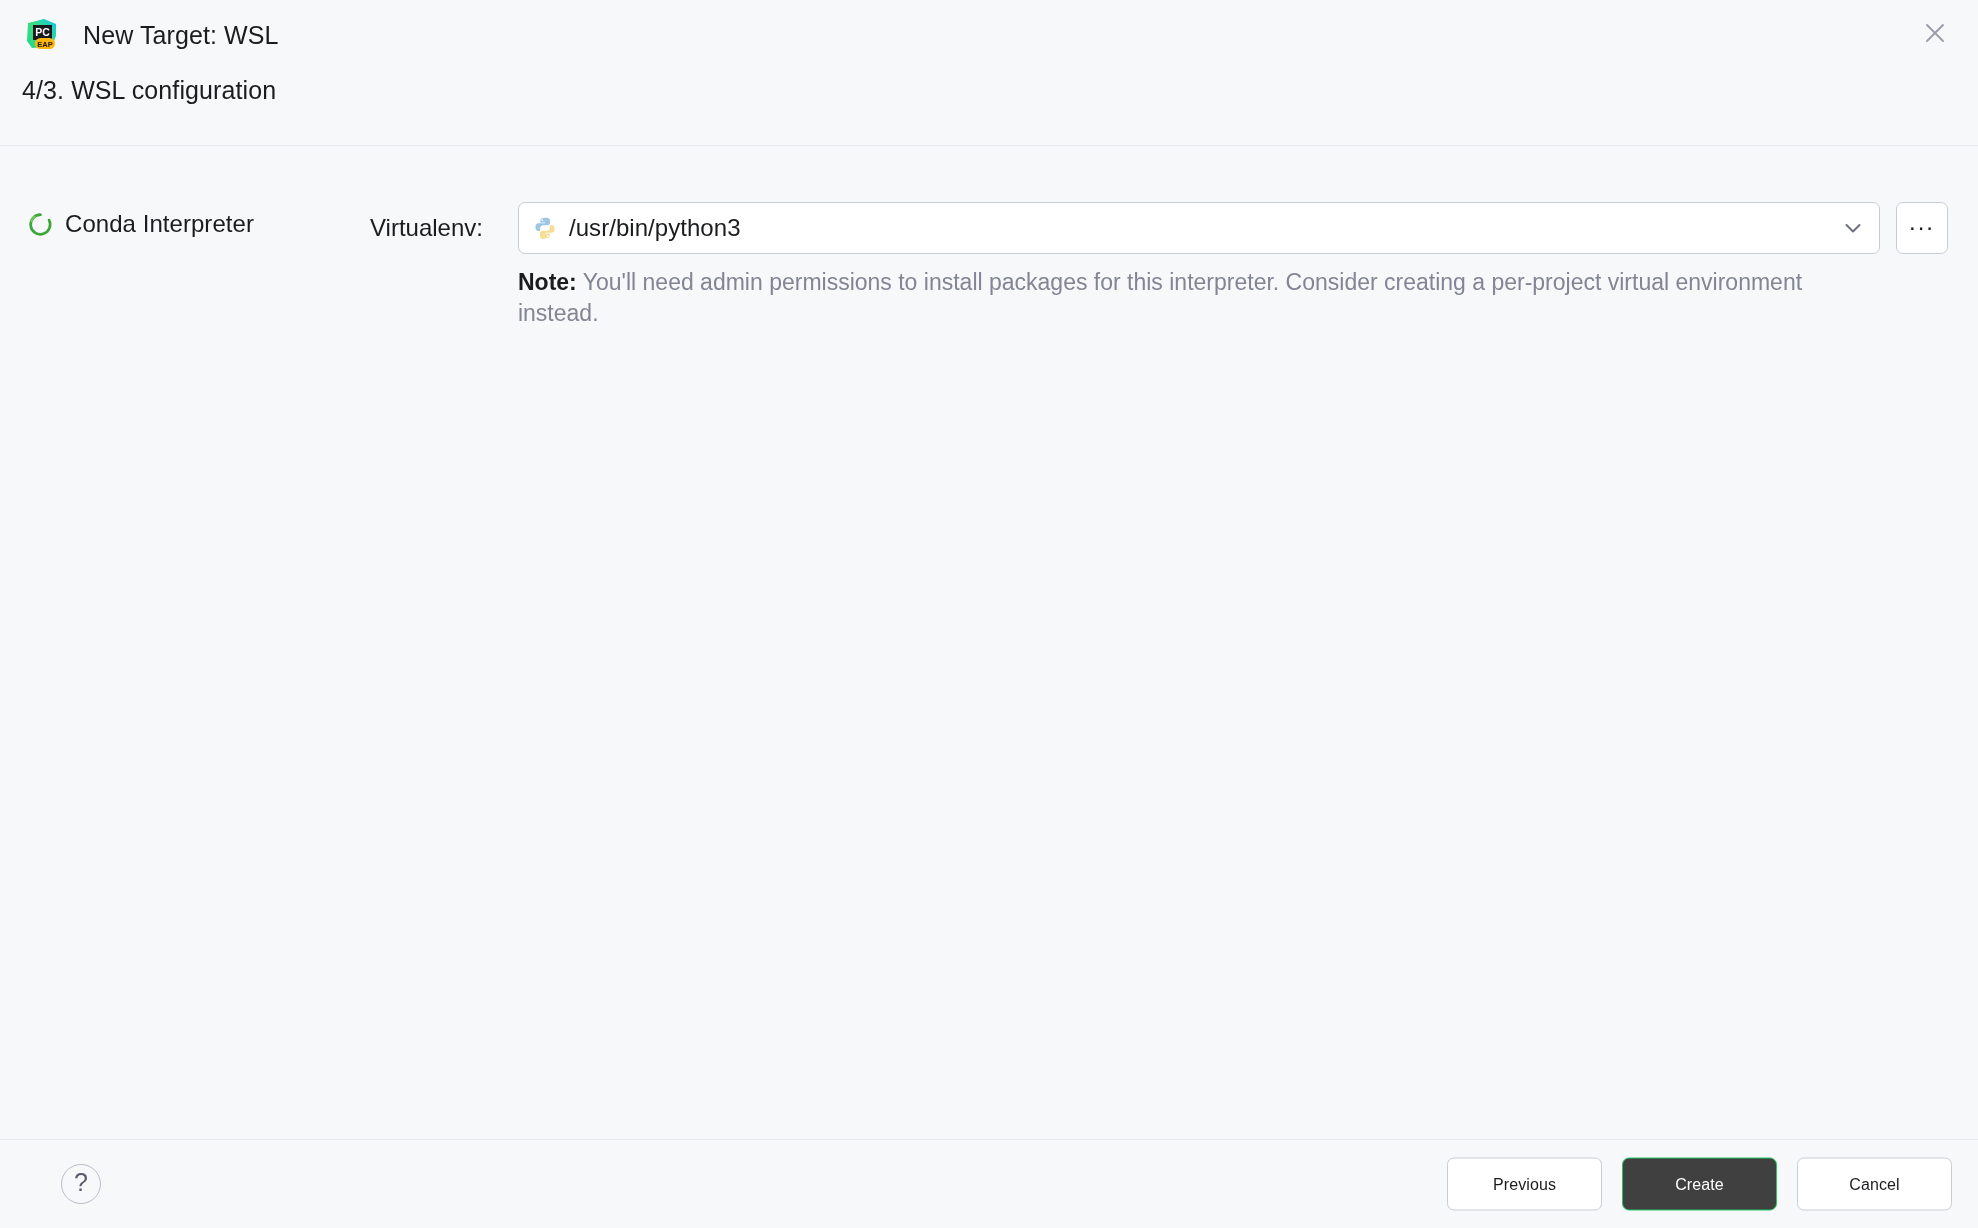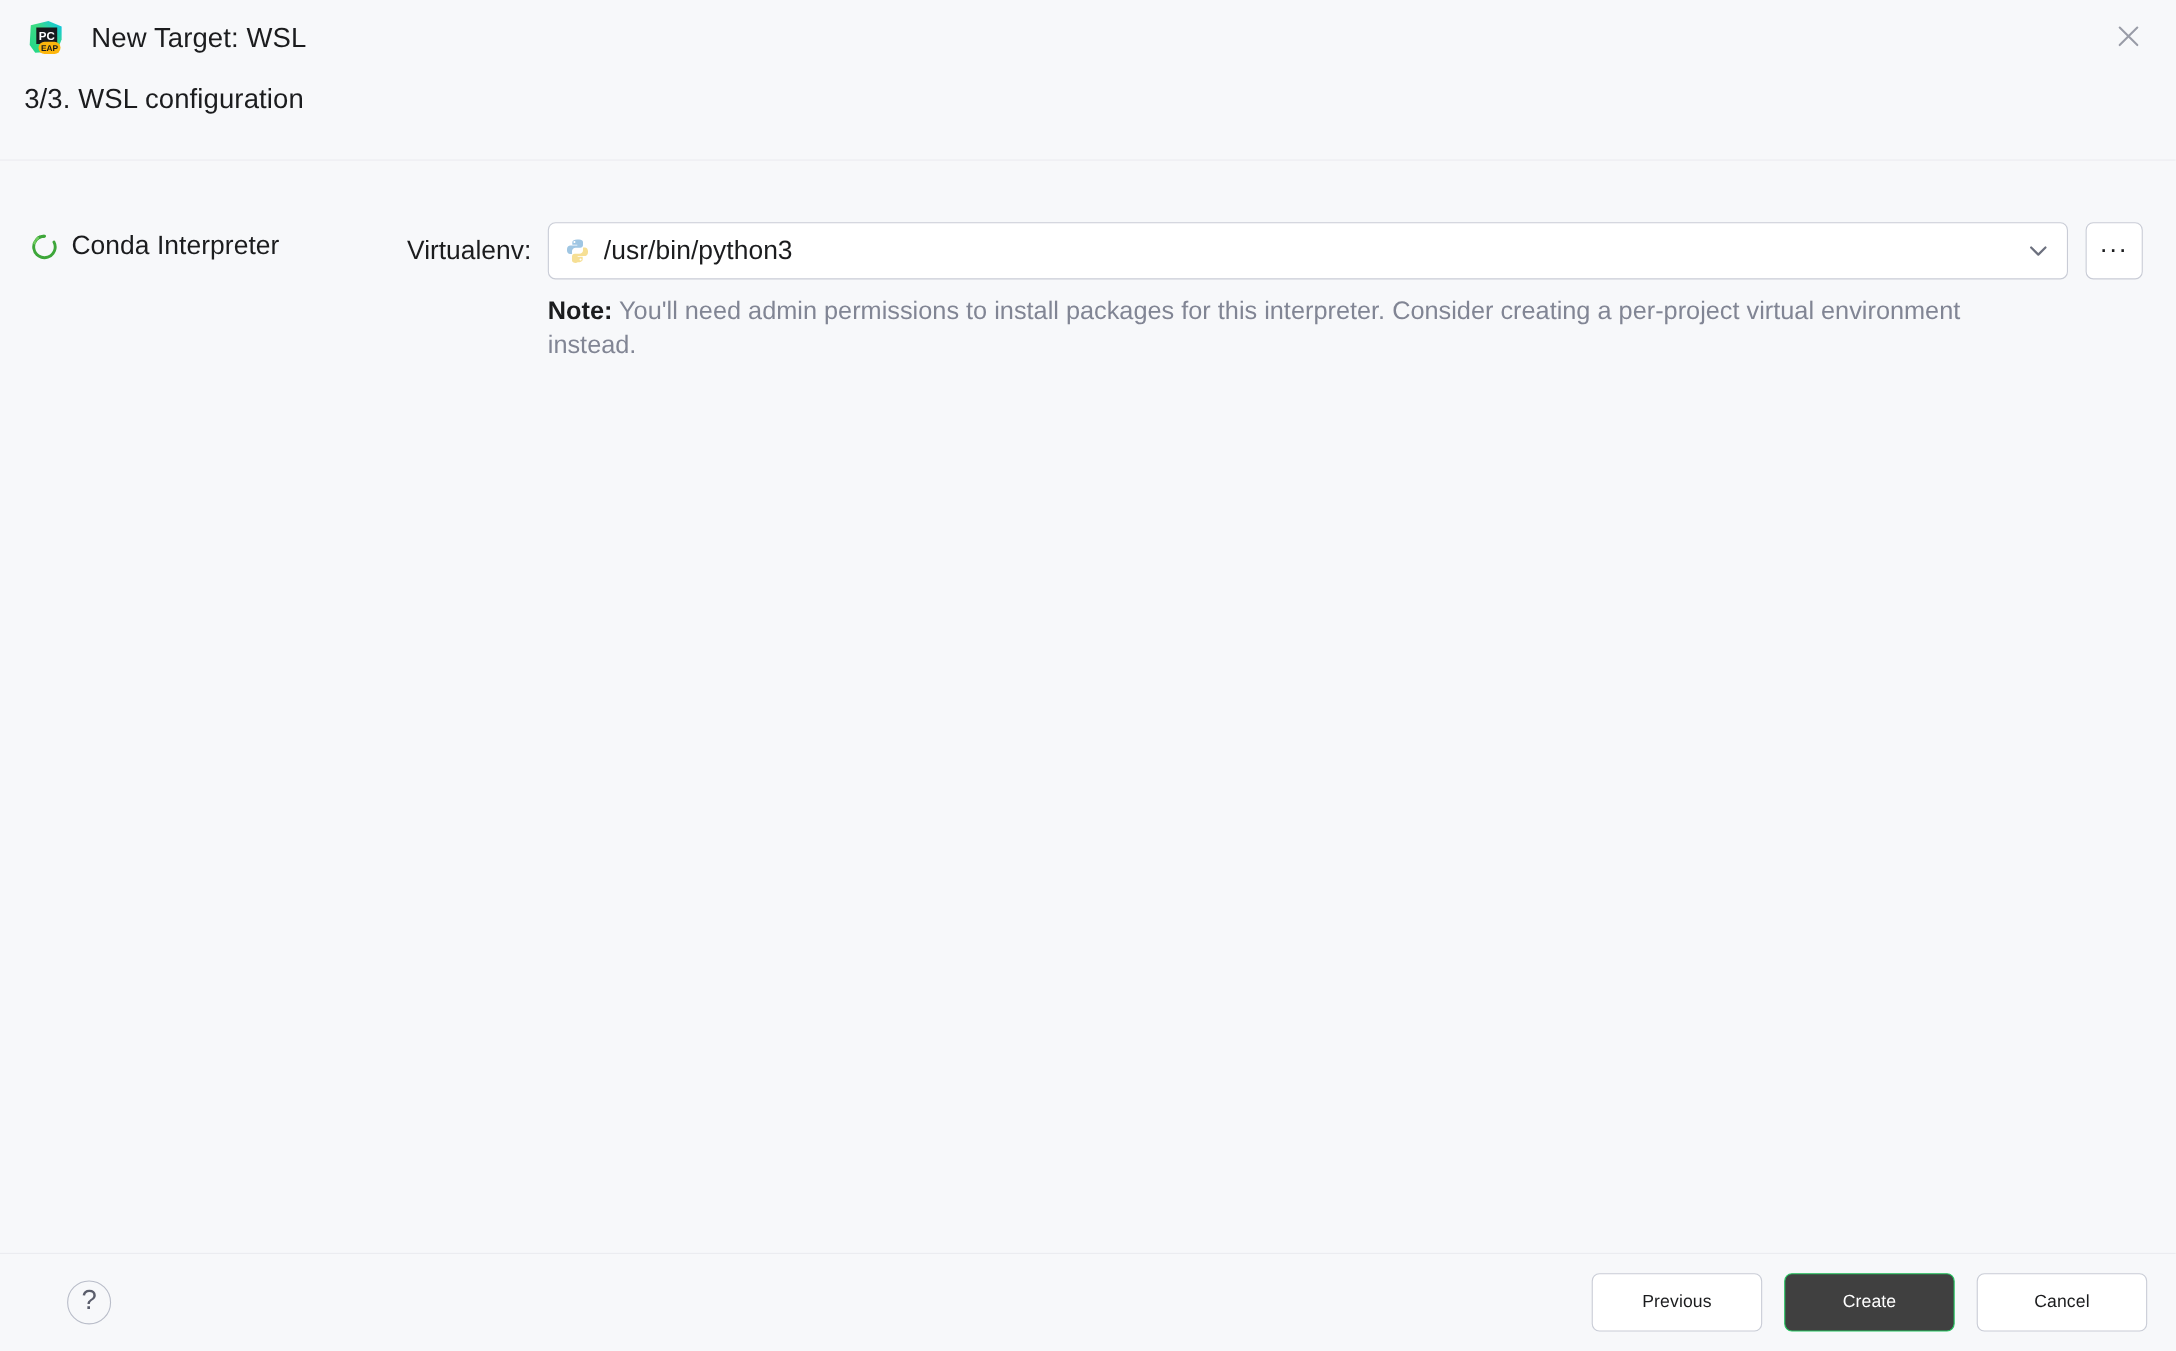--- a/index.html
+++ b/index.html
@@ -138,20 +138,21 @@
     flex: 0 0 auto;
     font-size: 24px;
     color: #1B1C1E;
     line-height: 52px;
     padding-right: 15px;
     white-space: nowrap;
   }
   .field-control {
     flex: 1 1 auto;
     min-width: 0;
+    margin-left: 20px;
   }
   .combo-line {
     display: flex;
     align-items: center;
   }
   .combo {
     flex: 1 1 auto;
     height: 52px;
     background: #FFFFFF;
     border: 1px solid #C9CCD6;
@@ -302,21 +303,21 @@
       </svg>
       <div class="window-title">New Target: WSL</div>
     </div>
 
     <div class="close-btn">
       <svg width="26" height="26" viewBox="0 0 26 26">
         <path d="M5 5 L21 21 M21 5 L5 21" stroke="#9A9DA8" stroke-width="1.9" stroke-linecap="round" fill="none"></path>
       </svg>
     </div>
 
-    <div class="step-title">3/3. WSL configuration</div>
+    <div class="step-title">4/3. WSL configuration</div>
   </div>
 
   <div class="body">
 
     <div class="env-list">
 
 
 
       <div class="env-item">
         <svg class="env-icon" viewBox="0 0 32 32">

